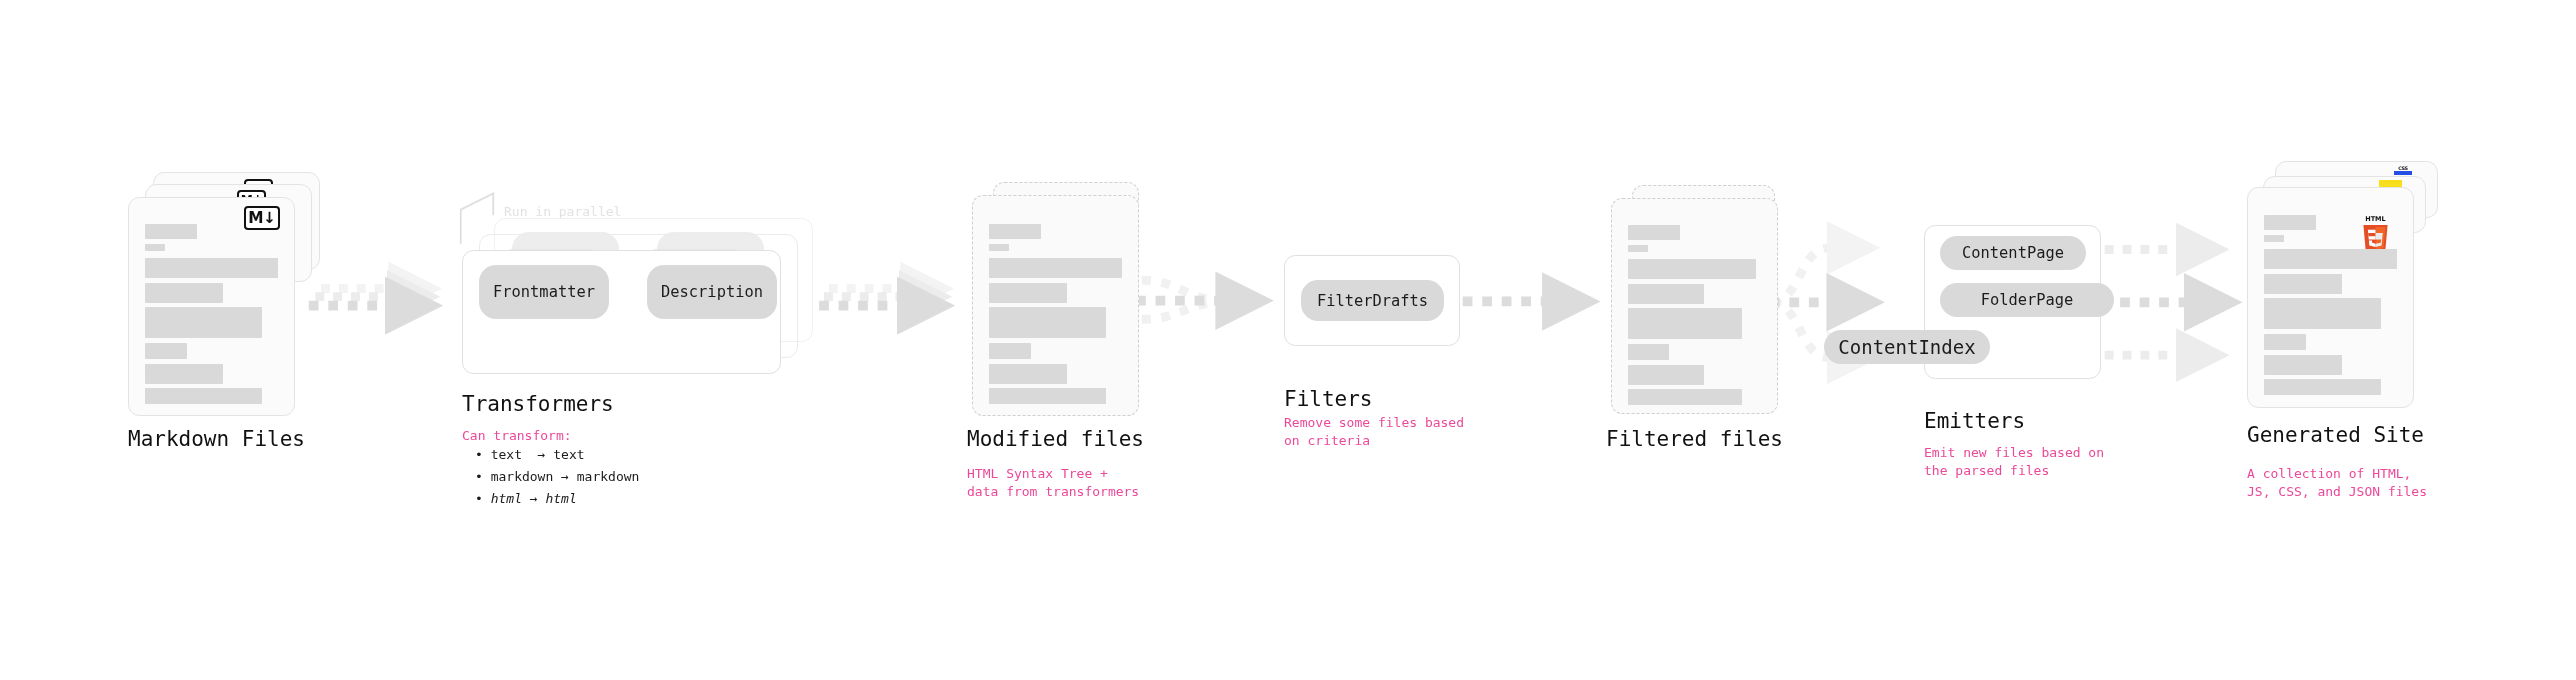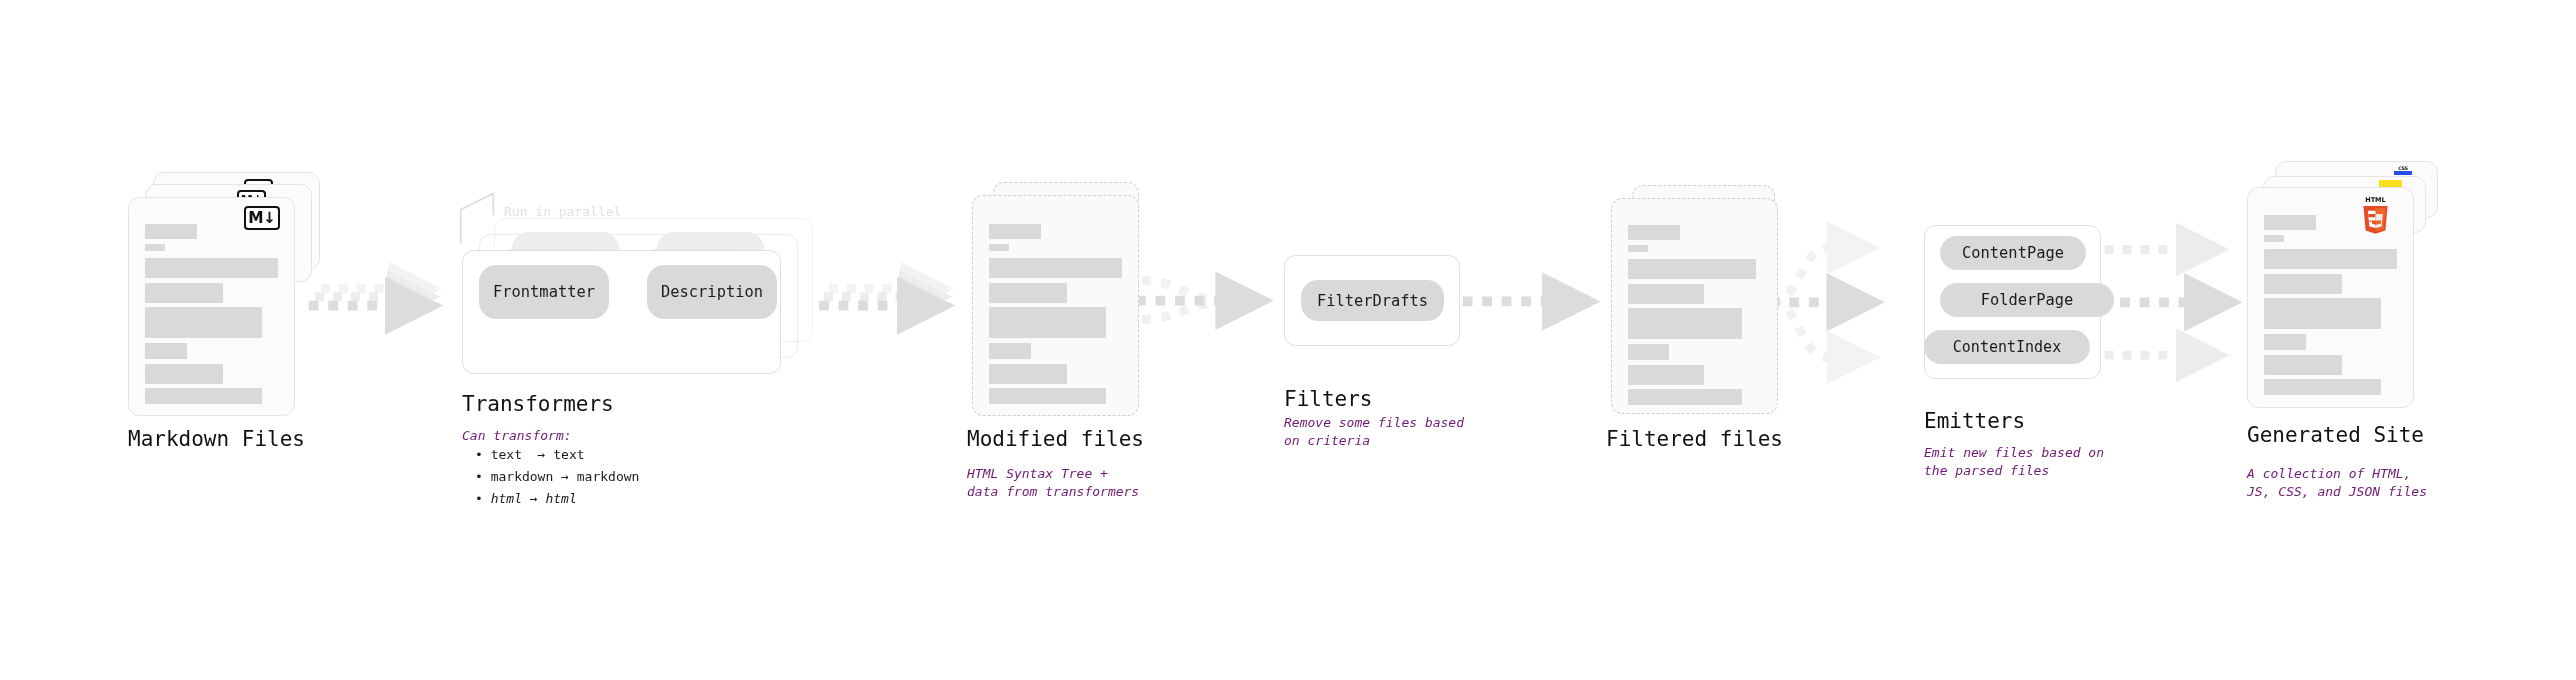--- a/index.html
+++ b/index.html
@@ -125,23 +125,22 @@
     position: absolute;
     font-size: 21px;
     color: #111111;
     white-space: nowrap;
     letter-spacing: 0px;
   }
   .caption {
     position: absolute;
     font-size: 13px;
     line-height: 18px;
-    color: #701a75;
+    color: #ec4899;
     white-space: pre;
-    font-style: italic;
   }
   .parallel-label {
     position: absolute;
     font-size: 13px;
     color: #e2e2e2;
     white-space: nowrap;
   }
 
   .bullets {
     position: absolute;
@@ -302,39 +301,39 @@
     <div class="skel" style="left:1628px;top:344px;width:41px;height:16.3px;"></div>
     <div class="skel" style="left:1628px;top:365px;width:76px;height:19.5px;"></div>
     <div class="skel" style="left:1628px;top:389px;width:114px;height:16.3px;"></div>
   </div>
 
   <div class="heading" style="left:1606px;top:427px;">Filtered files</div>
 
   <div class="procbox" style="left:1924px;top:225px;width:177px;height:154px;"></div>
   <div class="pill" style="left:1940px;top:236px;width:146px;height:34px;font-size:15.4px;">ContentPage</div>
   <div class="pill" style="left:1940px;top:283px;width:174px;height:34px;font-size:15.4px;">FolderPage</div>
-  <div class="pill" style="left:1924px;top:330px;width:166px;height:34px;font-size:15px;">ContentIndex</div>
+  <div class="pill" style="left:1824px;top:330px;width:166px;height:34px;font-size:19px;">ContentIndex</div>
 
   <div class="heading" style="left:1924px;top:409px;">Emitters</div>
   <div class="caption" style="left:1924px;top:444px;">Emit new files based on
 the parsed files</div>
 
   <div class="stack" style="left:0;top:0;">
 
     <div class="sheet back2" style="left:2275px;top:161px;width:163px;height:57px;"></div>
     <div class="badge-css" style="left:2394px;top:171px;width:18px;height:4.1px;">
       <span class="csstxt">CSS</span>
     </div>
 
     <div class="sheet" style="left:2263px;top:176px;width:163px;height:57px;"></div>
     <div class="badge-js" style="left:2379px;top:180px;width:23px;height:14px;"></div>
 
     <div class="sheet" style="left:2247px;top:187px;width:167px;height:221px;"></div>
 
-    <div class="badge-html5" style="left:2361px;top:197px;width:29px;height:24px;">
+    <div class="badge-html5" style="left:2361px;top:216px;width:29px;height:24px;">
       <span class="h5label">HTML</span>
       <svg width="29" height="34" viewBox="0 0 36 42" style="position:absolute;left:0;top:8.1px;">
         <path d="M3,1 L33,1 L30.3,31.5 L18,35.5 L5.7,31.5 Z" fill="#e44d26"></path>
         <path d="M18,3.6 L18,33.1 L28,29.8 L30.3,3.6 Z" fill="#f16529"></path>
         <path d="M18,15 L9.6,15 L9.2,11 L18,11 L18,7 L8.6,7 L9.6,19 L18,19 Z
                  M18,24.4 L13.9,23.3 L13.6,20.3 L9.8,20.3 L10.4,26.5 L18,28.6 Z" fill="#ffffff"></path>
         <path d="M18,15 L18,19 L25.2,19 L24.5,23.3 L18,24.4 L18,28.6 L25.6,26.5 L27,11 L18,11 Z" fill="#ebebeb"></path>
       </svg>
     </div>
 

